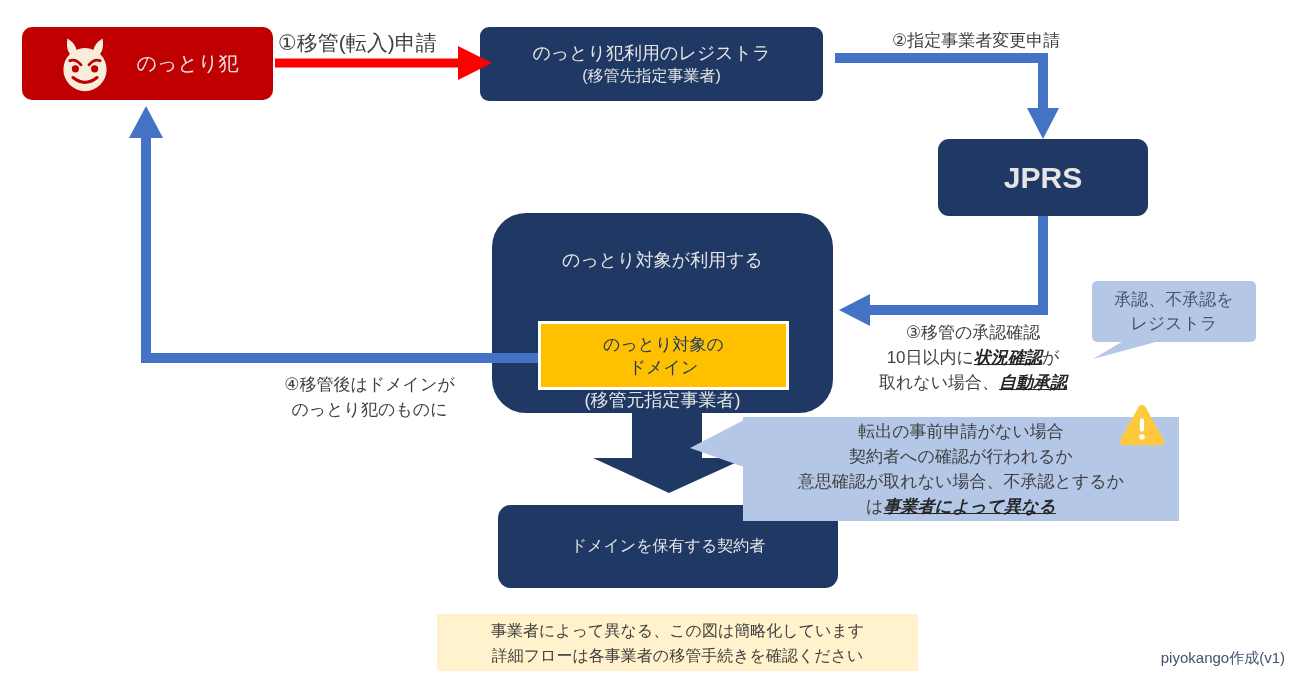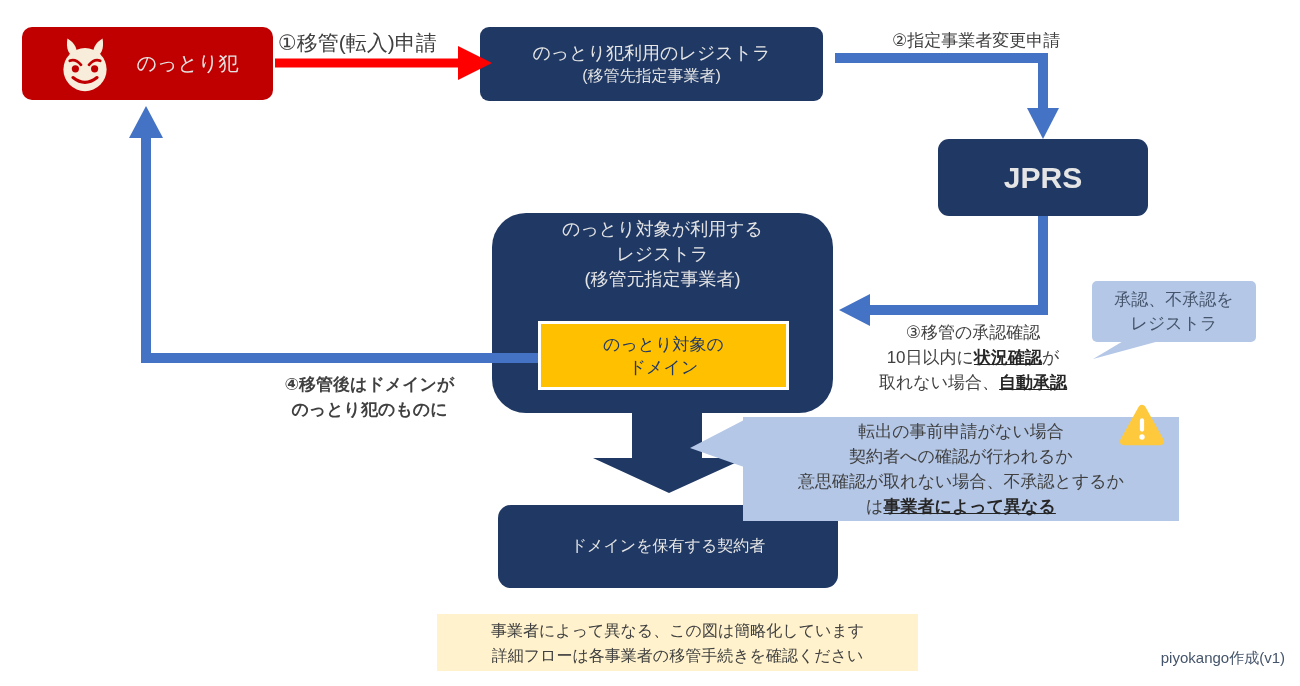--- a/index.html
+++ b/index.html
@@ -5,21 +5,21 @@
   html,body{margin:0;padding:0;background:#fff;}
   #canvas{position:relative;width:1300px;height:686px;background:#ffffff;overflow:hidden;
           font-family:"Liberation Sans","DejaVu Sans",sans-serif;}
   .abs{position:absolute;}
   .node{display:flex;flex-direction:column;align-items:center;justify-content:center;
         text-align:center;color:#e5e5e5;box-sizing:border-box;z-index:2;}
   .navy{background:#1F3864;}
   .red{background:#C00000;}
   .label{color:#404040;z-index:2;}
   .center{text-align:center;}
-  .em{font-weight:bold;text-decoration:underline;color:#262626;}
+  .em{font-weight:bold;text-decoration:underline;color:#262626;font-style:italic;}
   .lightblue{background:#B4C7E7;color:#44546A;z-index:4;}
   #connector-layer{position:absolute;left:0;top:0;width:1300px;height:686px;z-index:3;pointer-events:none;}
   #tail-layer{position:absolute;left:0;top:0;width:1300px;height:686px;z-index:4;pointer-events:none;}
 </style>
 </head>
 <body>
 
 <div id="canvas">
 
   <div class="abs node red" style="left:22px;top:27px;width:251px;height:73px;border-radius:10px;flex-direction:row;gap:24px;">
@@ -44,38 +44,38 @@
     <span style="font-size:18px;">のっとり犯利用のレジストラ</span>
     <span style="font-size:16px;">(移管先指定事業者)</span>
   </div>
 
   <div class="abs label" style="left:892px;top:29px;font-size:17px;">②指定事業者変更申請</div>
 
   <div class="abs node navy" style="left:938px;top:139px;width:210px;height:77px;border-radius:11px;">
     <span style="font-size:30px;font-weight:bold;">JPRS</span>
   </div>
 
-  <div class="abs node navy" style="left:492px;top:213px;width:341px;height:200px;border-radius:34px;justify-content:flex-start;padding-top:4px;line-height:25px;font-size:18px;">
+  <div class="abs node navy" style="left:492px;top:213px;width:341px;height:200px;border-radius:34px;justify-content:space-between;padding-top:35px;line-height:25px;font-size:18px;">
     <span>のっとり対象が利用する</span>
     <span>レジストラ</span>
     <span>(移管元指定事業者)</span>
   </div>
 
   <div class="abs node" style="left:538px;top:321px;width:251px;height:69px;background:#FFC000;border:3px solid #ffffff;color:#1F3864;font-size:17px;line-height:23px;">
     <span>のっとり対象の</span>
     <span>ドメイン</span>
   </div>
 
   <div class="abs label center" style="left:858px;top:320px;width:230px;font-size:17px;line-height:25px;">
     <div>③移管の承認確認</div>
     <div><span>10日以内に</span><span class="em">状況確認</span><span>が</span></div>
     <div><span>取れない場合、</span><span class="em">自動承認</span></div>
   </div>
 
-  <div class="abs label center" style="left:262px;top:372px;width:215px;font-size:17px;line-height:25px;font-weight:bold;">
+  <div class="abs label center" style="left:262px;top:372px;width:215px;font-size:17px;line-height:25px;">
     <div>④移管後はドメインが</div>
     <div>のっとり犯のものに</div>
   </div>
 
   <div class="abs node navy" style="left:498px;top:505px;width:340px;height:83px;border-radius:13px;">
     <span style="font-size:16px;">ドメインを保有する契約者</span>
   </div>
 
   <div class="abs center" style="left:437px;top:614px;width:481px;height:57px;background:#FFF2CC;color:#404040;font-size:16px;line-height:25px;display:flex;flex-direction:column;justify-content:center;z-index:2;">
     <div>事業者によって異なる、この図は簡略化しています</div>

